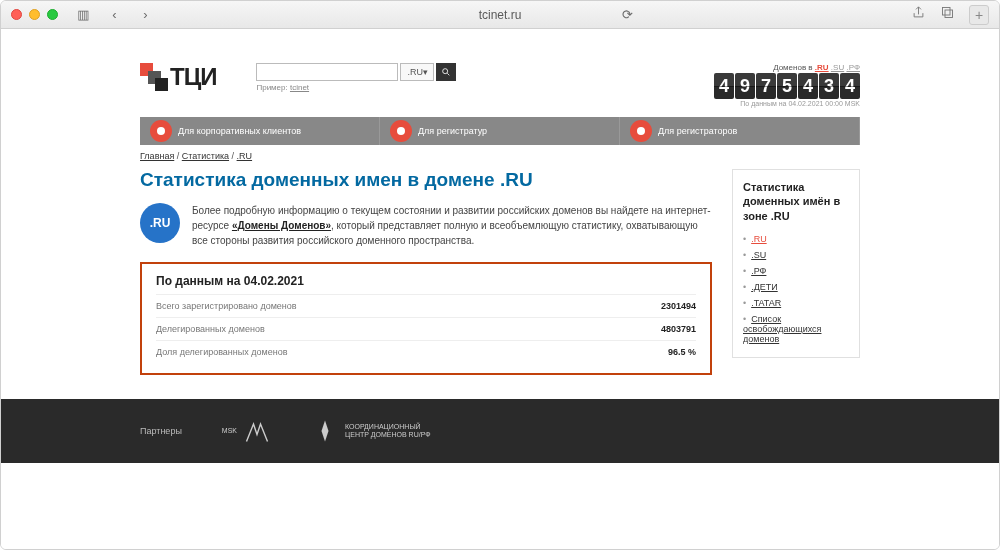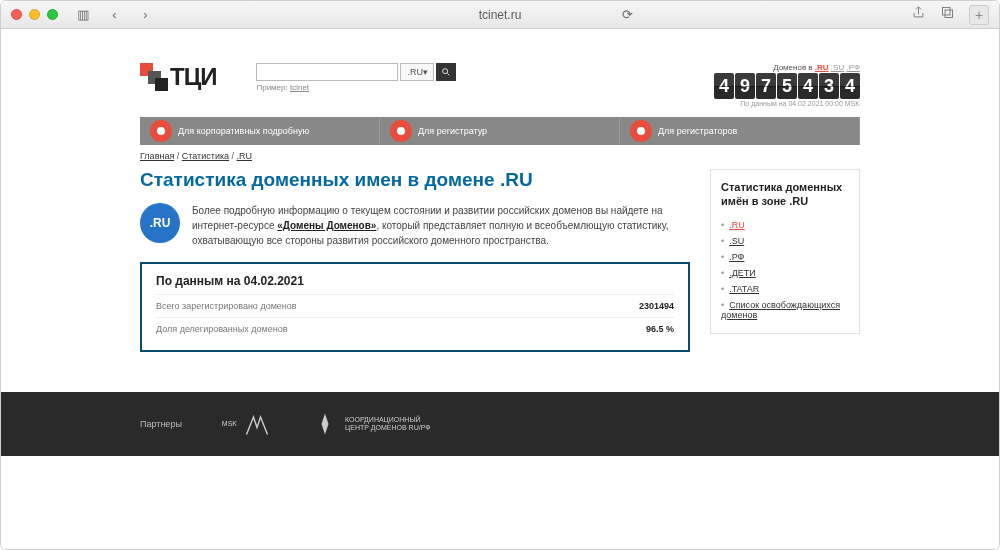--- a/index.html
+++ b/index.html
@@ -50,34 +50,34 @@
 .nav-icon svg{width:12px;height:12px;fill:#fff}
 .bc{font-size:9px;color:#555;margin-bottom:8px}
 .bc a{color:#333;text-decoration:underline}
 .main{display:flex;gap:20px}
 .left{flex:1}
 h1{font-size:19px;font-weight:700;color:#0369a1;margin-bottom:12px}
 .intro{display:flex;gap:12px;margin-bottom:14px}
 .ru-badge{width:40px;height:40px;background:#2673c8;border-radius:50%;color:#fff;font-size:12px;font-weight:900;display:flex;align-items:center;justify-content:center;flex-shrink:0}
 .intro p{font-size:10px;color:#444;line-height:1.5}
 .intro a{color:#222;text-decoration:underline;font-weight:600}
-.stats{border:2px solid #0c4a6e;padding:10px 14px}
+.stats{border:2px solid #c2410c;padding:10px 14px}
 .stats-title{font-size:12px;font-weight:600;color:#222;padding-bottom:6px;border-bottom:1px solid #eee}
 .stat-row{display:flex;justify-content:space-between;padding:6px 0;border-bottom:1px solid #eee;font-size:9px}
 .stat-row:last-child{border-bottom:none}
 .stat-label{color:#777}
 .stat-val{color:#222;font-weight:700}
-.side{width:150px;border:1px solid #e0e0e0;padding:10px;align-self:flex-start}
+.side{width:128px;border:1px solid #e0e0e0;padding:10px;align-self:flex-start}
 .side-title{font-size:11px;font-weight:600;color:#222;line-height:1.3;margin-bottom:8px}
 .side-list{list-style:none}
 .side-list li{font-size:9px;padding:3px 0;color:#555}
 .side-list li::before{content:"•";margin-right:5px;color:#999}
 .side-list a{color:#333;text-decoration:underline}
 .side-list li.active a{color:#e74c3c}
-.footer{background:#2a2a2a;color:#999;font-size:9px;padding:18px 0;margin-top:40px}
+.footer{background:#2a2a2a;color:#999;font-size:9px;padding:18px 0;margin-top:24px}
 .footer-in{width:720px;margin:0 auto;display:flex;align-items:center;gap:40px}
 .partners{color:#bbb}
 .fp{display:flex;align-items:center;gap:6px;color:#ccc;font-size:7px;line-height:1.2}
 .fp svg{width:28px;height:28px;fill:#ccc}
 </style>
 </head>
 <body>
 
 <div class="browser">
   <div class="titlebar">
@@ -149,21 +149,21 @@
         </div>
       </div>
 
       <div class="nav">
           <div class="nav-item">
             <div class="nav-icon">
               <svg viewBox="0 0 24 24">
                 <circle cx="12" cy="12" r="8"></circle>
               </svg>
             </div>
-            <span>Для корпоративных подробную</span>
+            <span>Для корпоративных клиентов</span>
           </div>
           <div class="nav-item">
             <div class="nav-icon">
               <svg viewBox="0 0 24 24">
                 <circle cx="12" cy="12" r="8"></circle>
               </svg>
             </div>
             <span>Для регистратур</span>
           </div>
           <div class="nav-item">
@@ -190,20 +190,24 @@
             <p>
               <span>Более подробную информацию о текущем состоянии и развитии российских доменов вы найдете на интернет-ресурсе </span><a>«Домены Доменов»</a><span>, который представляет полную и всеобъемлющую статистику, охватывающую все стороны развития российского доменного пространства.</span>
             </p>
           </div>
           <div class="stats">
             <div class="stats-title">По данным на 04.02.2021</div>
             <div id="stats-rows">
                 <div class="stat-row">
                   <span class="stat-label">Всего зарегистрировано доменов</span>
                   <span class="stat-val">2301494</span>
+                </div>
+                <div class="stat-row">
+                  <span class="stat-label">Делегированных доменов</span>
+                  <span class="stat-val">4803791</span>
                 </div>
                 <div class="stat-row">
                   <span class="stat-label">Доля делегированных доменов</span>
                   <span class="stat-val">96.5 %</span>
                 </div>
               </div>
           </div>
         </div>
         <div class="side">
           <div class="side-title">Статистика доменных имён в зоне .RU</div>

